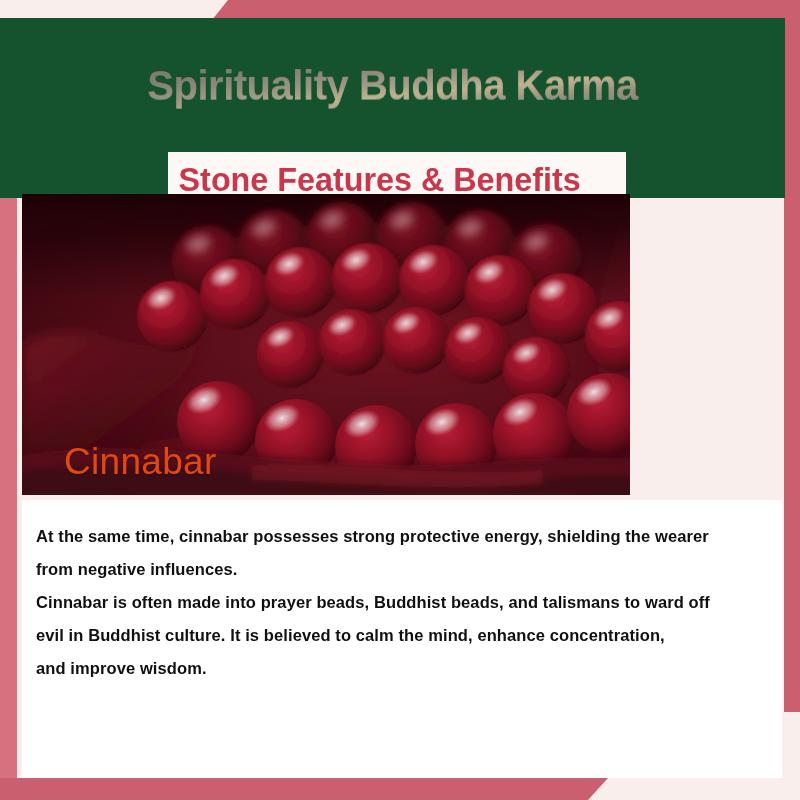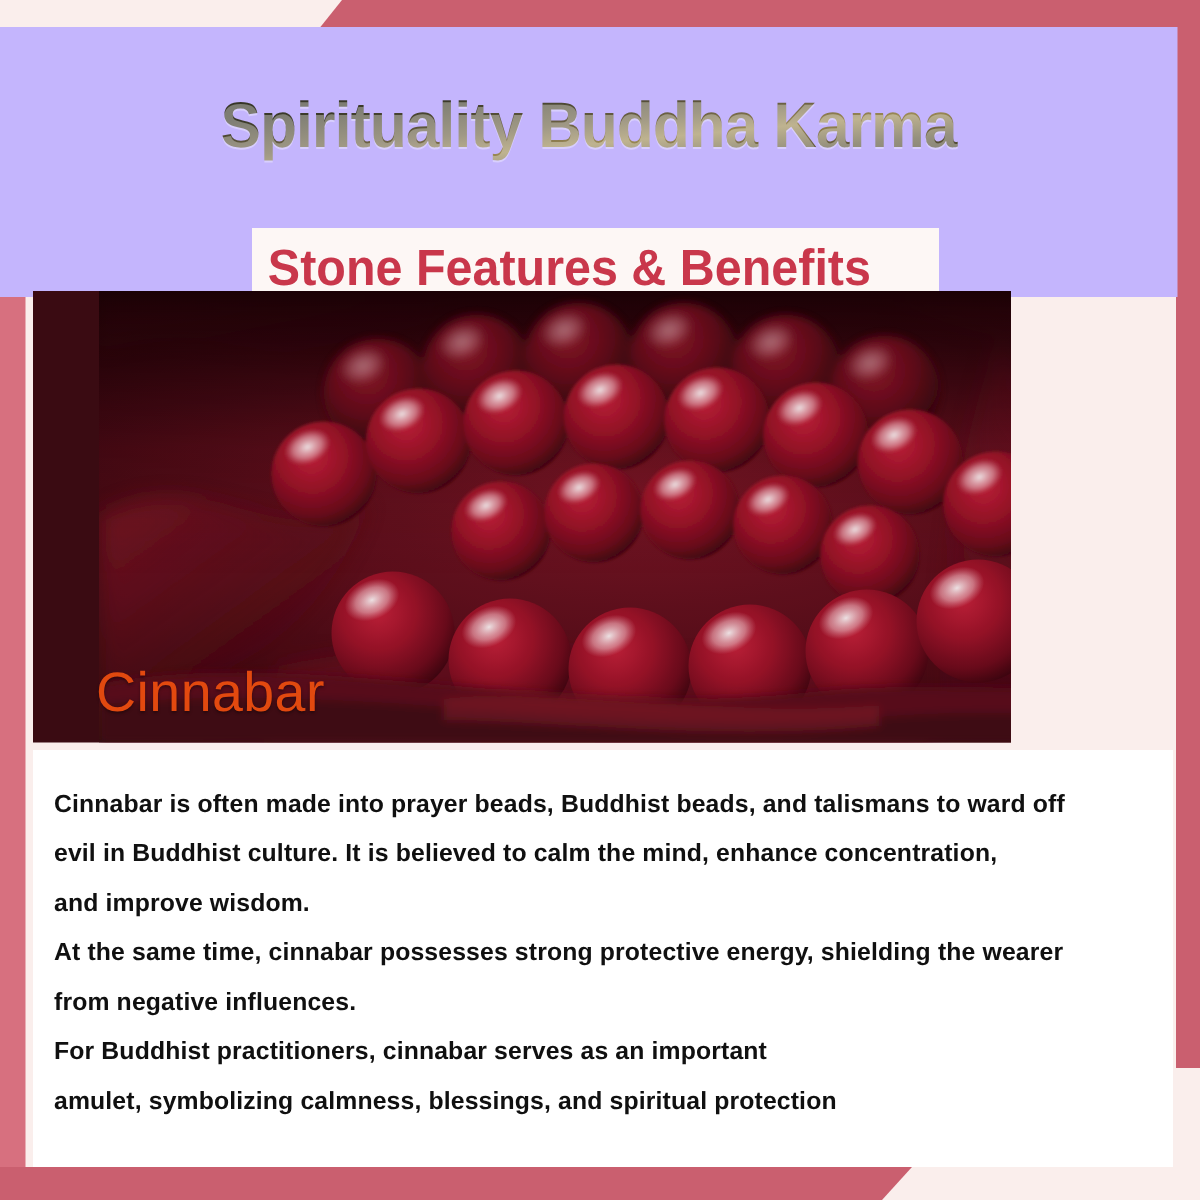--- a/index.html
+++ b/index.html
@@ -55,21 +55,21 @@
     clip-path: polygon(0 0, 608px 0, 588px 22px, 0 22px);
   }
 
   
   .header-area {
     position: absolute;
     left: 0;
     top: 18px;
     width: 785px;
     height: 180px;
-    background: #c4b5fd;
+    background: #14532d;
     text-decoration: underline;
   }
 
   .main-title {
     position: absolute;
     left: 0;
     top: 42px;
     width: 785px;
     text-align: center;
     font-family: "Liberation Sans Narrow", "Liberation Sans", sans-serif;
@@ -109,21 +109,20 @@
 
   
   .hero {
     position: absolute;
     left: 22px;
     top: 194px;
     width: 608px;
     height: 301px;
     overflow: hidden;
     background: #3a0b12;
-    padding-left: 44px;
   }
   .hero svg { display: block; }
 
   .hero-caption {
     position: absolute;
     left: 42px;
     bottom: 12px;
     font-family: "Liberation Sans", sans-serif;
     font-size: 37px;
     font-weight: normal;
@@ -372,23 +371,21 @@
         <path d="M230,272 C320,262 420,286 520,276 L520,290 C420,300 320,288 230,286 Z" fill="#8d1c2c" opacity="0.5"></path>
       </g>
 
       <rect width="760" height="301" fill="#000000" opacity="0.05"></rect>
     </svg>
     <div class="hero-caption">Cinnabar</div>
   </div>
 
   <div class="body-card">
     <div class="body-copy">
+      <p>At the same time, cinnabar possesses strong protective energy, shielding the wearer
+from negative influences.</p>
       <p>Cinnabar is often made into prayer beads, Buddhist beads, and talismans to ward off
 evil in Buddhist culture. It is believed to calm the mind, enhance concentration,
 and improve wisdom.</p>
-      <p>At the same time, cinnabar possesses strong protective energy, shielding the wearer
-from negative influences.</p>
-      <p>For Buddhist practitioners, cinnabar serves as an important
-amulet, symbolizing calmness, blessings, and spiritual protection</p>
     </div>
   </div>
 
 </div>
 
 </body></html>

